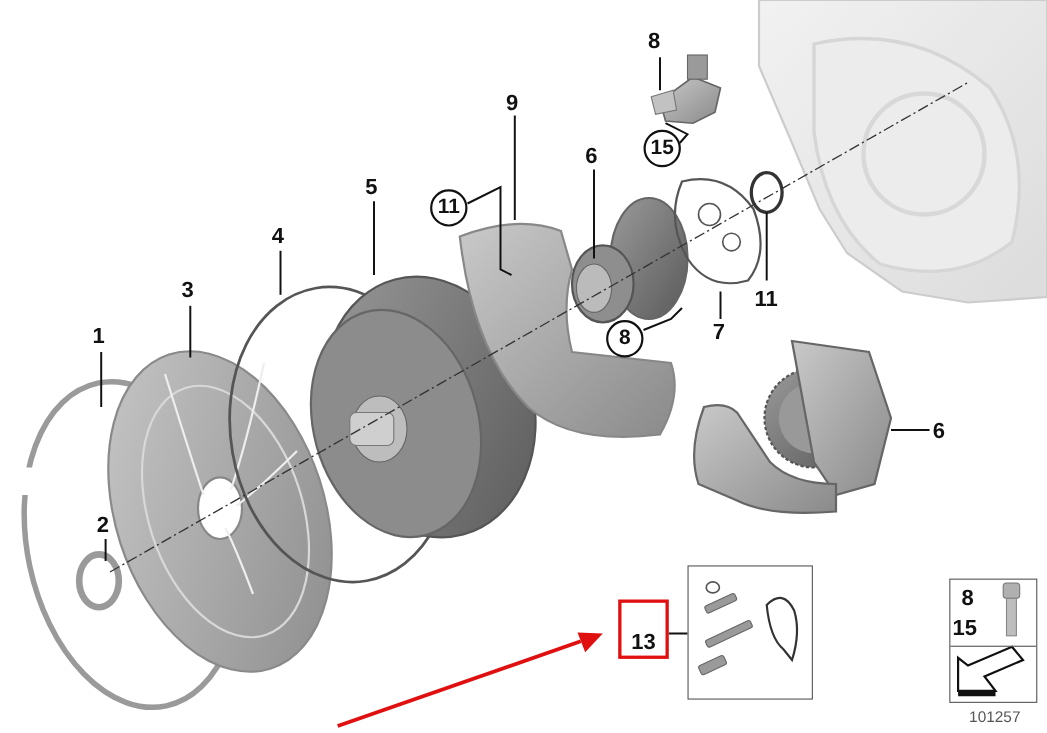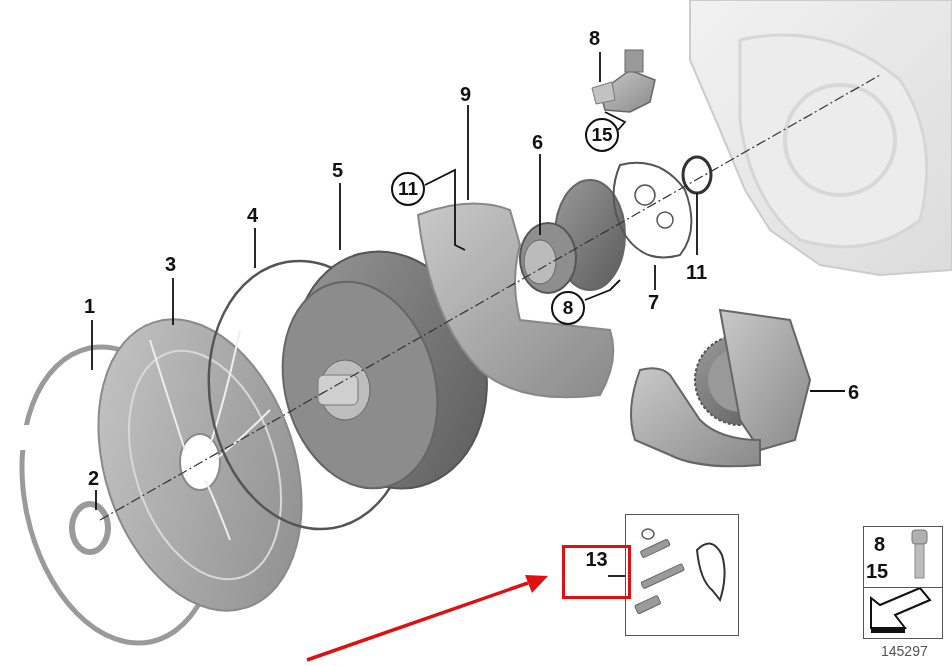--- a/index.html
+++ b/index.html
@@ -1,21 +1,21 @@
 <!DOCTYPE html>
 <html><head>
 <meta charset="utf-8">
 <style>
   html, body { margin:0; padding:0; background:#ffffff; }
   body { width:952px; height:666px; position:relative; overflow:hidden; font-family:"Liberation Sans", sans-serif; }
   .stage { position:absolute; left:0; top:0; width:952px; height:666px; }
   .callout { position:absolute; font-family:"Liberation Sans", sans-serif; font-weight:bold; font-size:20px; color:#111; line-height:1; }
   .circled { position:absolute; width:34px; height:34px; border:2.5px solid #111; border-radius:50%; box-sizing:border-box; display:flex; align-items:center; justify-content:center; font-weight:bold; font-size:19px; color:#111; background:#fff; }
   .kit-box { position:absolute; left:625px; top:514px; width:114px; height:122px; border:1.5px solid #555; box-sizing:border-box; }
-  .kit-label { position:absolute; left:562px; top:545px; width:69px; height:54px; border:3px solid #e01010; box-sizing:border-box; display:flex; align-items:flex-start; justify-content:center; font-weight:bold; font-size:20px; color:#111; }
+  .kit-label { position:absolute; left:562px; top:545px; width:46px; height:54px; border:3px solid #e01010; box-sizing:border-box; display:flex; align-items:flex-end; justify-content:center; font-weight:bold; font-size:20px; color:#111; }
   .legend-box { position:absolute; left:863px; top:526px; width:80px; height:113px; border:1.5px solid #555; box-sizing:border-box; }
   .legend-top { position:absolute; left:0; top:0; width:100%; height:60px; border-bottom:1.5px solid #555; }
   .legend-num { position:absolute; font-weight:bold; font-size:20px; color:#111; }
   .ref-num { position:absolute; left:881px; top:643px; font-size:14px; color:#555; }
 </style>
 </head>
 <body>
 
 <div class="stage">
   <svg width="952" height="666" viewBox="0 0 952 666" style="position:absolute;left:0;top:0">
@@ -164,14 +164,14 @@
   <div class="kit-label">
     <span>13</span>
   </div>
 
   <div class="legend-box">
     <div class="legend-top"></div>
     <span class="legend-num" style="left:10px;top:6px">8</span>
     <span class="legend-num" style="left:2px;top:33px">15</span>
   </div>
 
-  <span class="ref-num">145297</span>
+  <span class="ref-num">101257</span>
 </div>
 
 </body></html>

